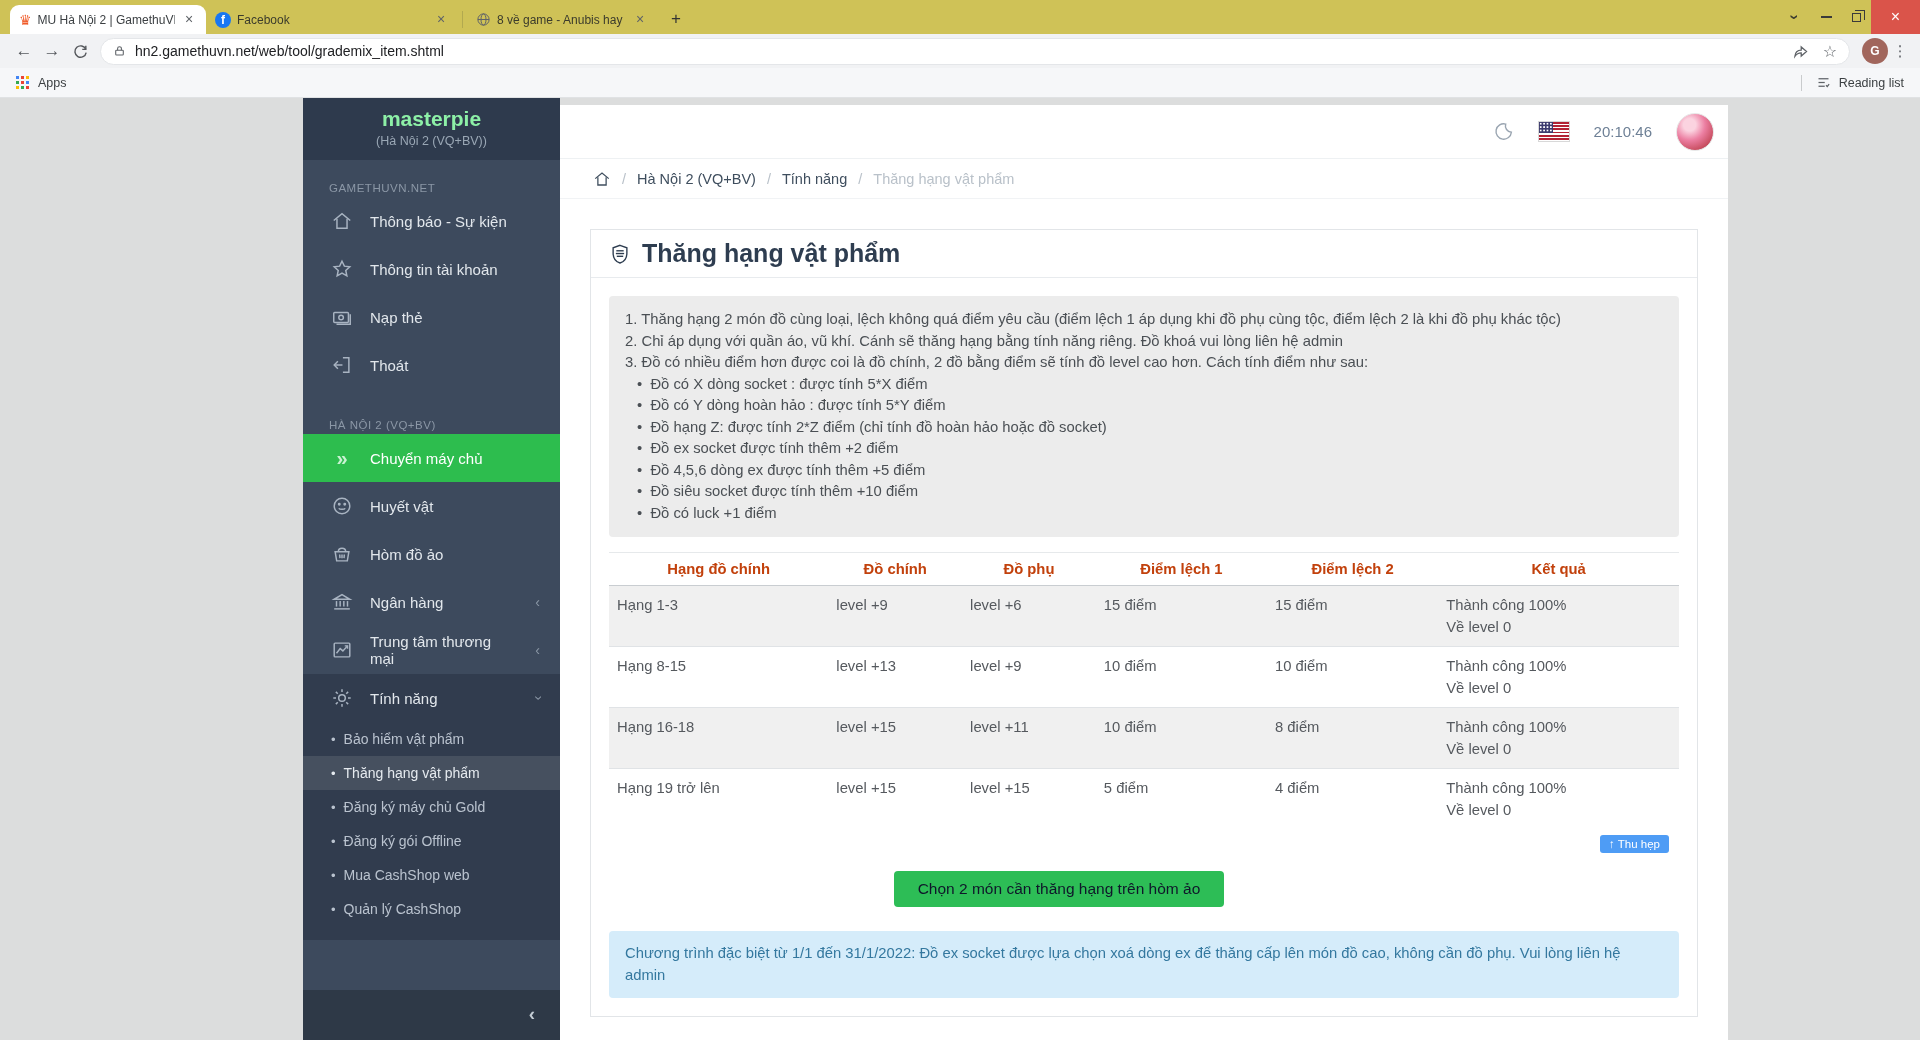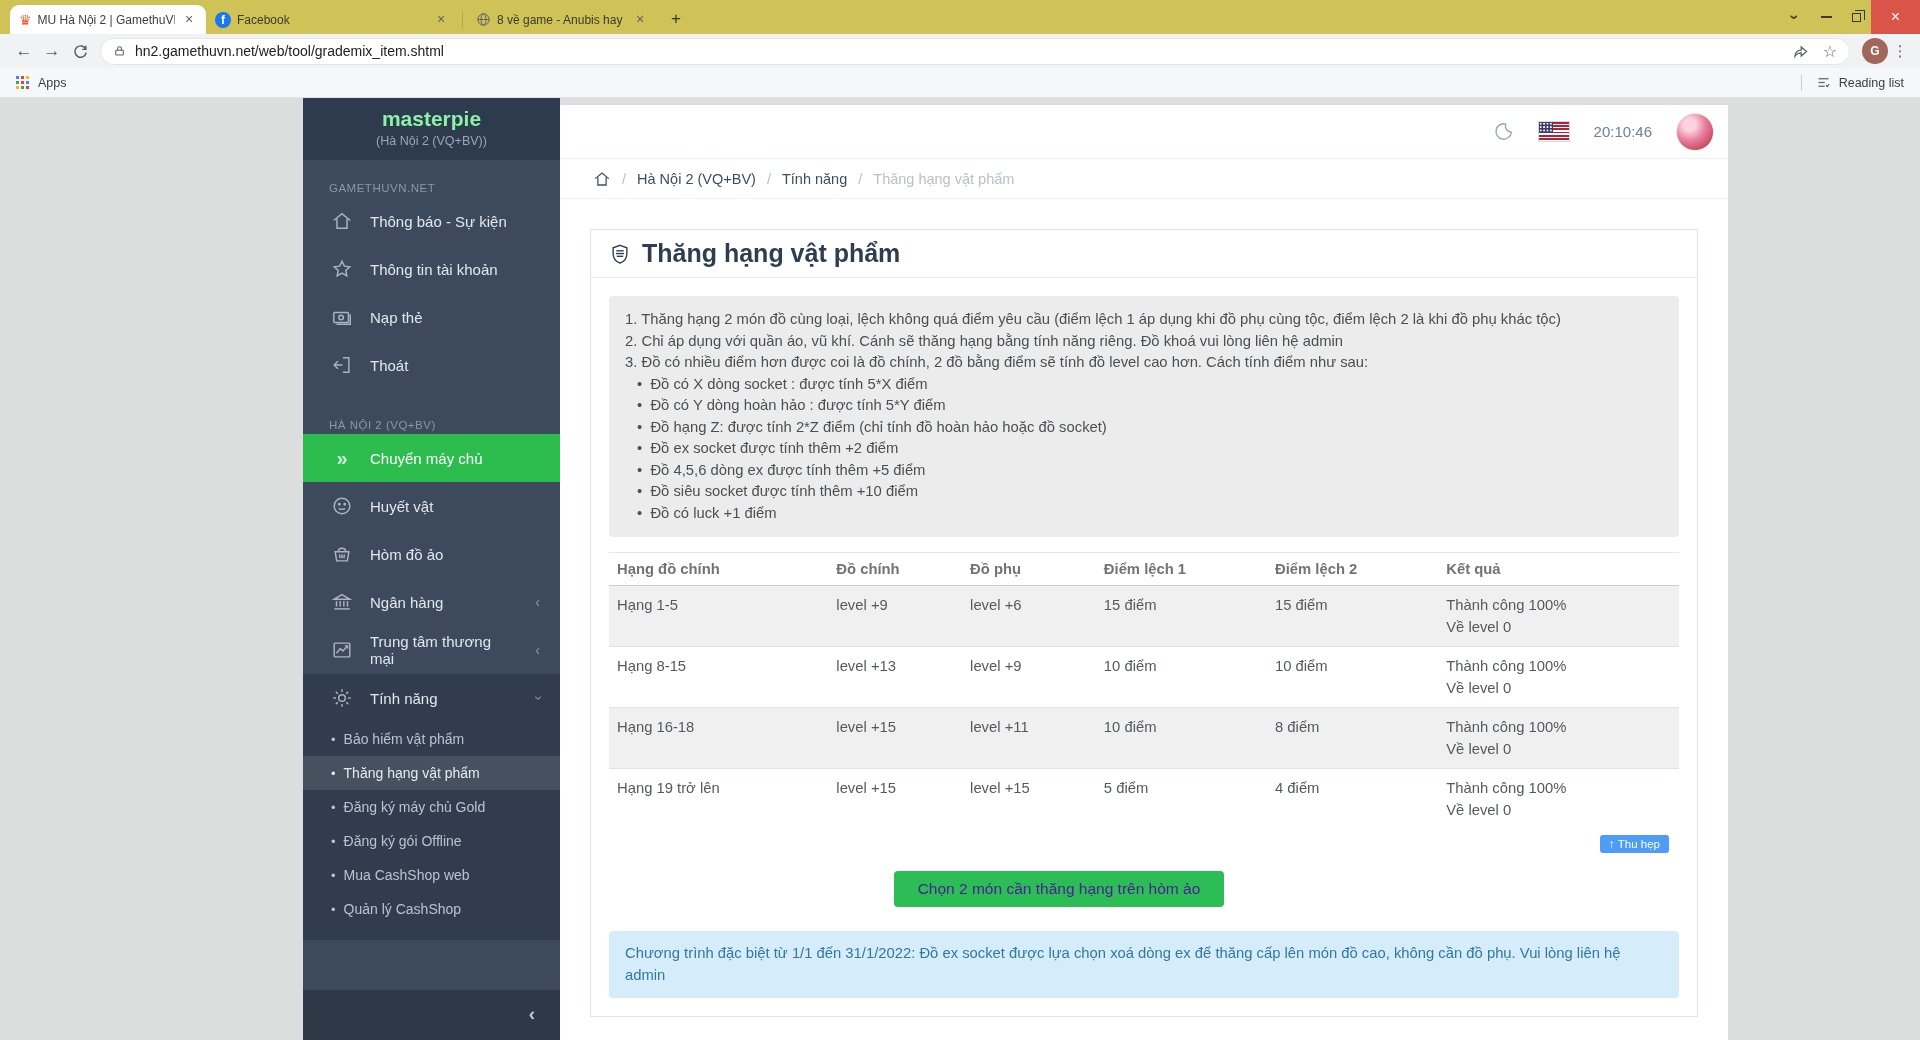--- a/index.html
+++ b/index.html
@@ -87,29 +87,29 @@
 
   .card { margin:30px 30px 0 30px; border:1px solid #e2e5e8; background:#fff; }
   .card-header { padding:9px 18px; border-bottom:1px solid #e8ebee; display:flex; align-items:center; gap:11px; }
   .card-title { font-size:25px; font-weight:600; color:#2e3d50; }
   .card-body { padding:18px; }
 
   .rules { background:#ececec; border-radius:4px; padding:13px 16px; color:#4a4f54; font-size:14.8px; line-height:21.5px; }
   .rules .bullet { text-indent:12px; }
 
   table.grade { width:100%; border-collapse:collapse; margin-top:15px; font-size:14.8px; color:#55595e; border-top:1px solid #e6e9eb; }
-  table.grade th { text-align:left; font-weight:bold; color:#737373; padding:8px; border-bottom:1px solid #c9cdd1; }
+  table.grade th { text-align:center; font-weight:bold; color:#c2410c; padding:8px; border-bottom:1px solid #c9cdd1; }
   table.grade td { padding:8px; border-top:1px solid #e0e3e6; vertical-align:top; line-height:22px; }
   table.grade tbody tr:nth-child(odd) { background:#f0f0f0; }
 
   .collapse-row { display:flex; justify-content:flex-end; margin:6px 10px 0 0; }
   .collapse-btn { background:#4e9cf5; color:#fff; font-size:11.5px; border:none; border-radius:3px; padding:3px 9px; cursor:pointer; }
 
   .action-row { text-align:center; padding-right:170px; margin-top:18px; }
-  .action-btn { background:#2dbd56; color:#4c1d95; font-size:15.5px; border:none; border-radius:4px; padding:9px 24px; cursor:pointer;text-align:right; }
+  .action-btn { background:#2dbd56; color:#0f172a; font-size:15.5px; border:none; border-radius:4px; padding:9px 24px; cursor:pointer;text-align:right; }
 
   .notice { margin-top:24px; background:#d5ecfa; border-radius:4px; padding:12px 16px; color:#34789f; font-size:14.8px; line-height:21.5px; }
   .notice p { margin:0; }
 </style>
 </head>
 <body>
 
 <div class="tabstrip">
   <div class="tab active">
     <span style="color:#f05a28;font-size:14px;">♛</span>
@@ -399,21 +399,21 @@
               <th>Hạng đồ chính</th>
               <th>Đồ chính</th>
               <th>Đồ phụ</th>
               <th>Điểm lệch 1</th>
               <th>Điểm lệch 2</th>
               <th>Kết quả</th>
             </tr>
           </thead>
           <tbody>
             <tr>
-              <td>Hạng 1-5</td>
+              <td>Hạng 1-3</td>
               <td>level +9</td>
               <td>level +6</td>
               <td>15 điểm</td>
               <td>15 điểm</td>
               <td>
                   <div>Thành công 100%</div>
                   <div>Về level 0</div>
                 </td>
             </tr>
             <tr>

